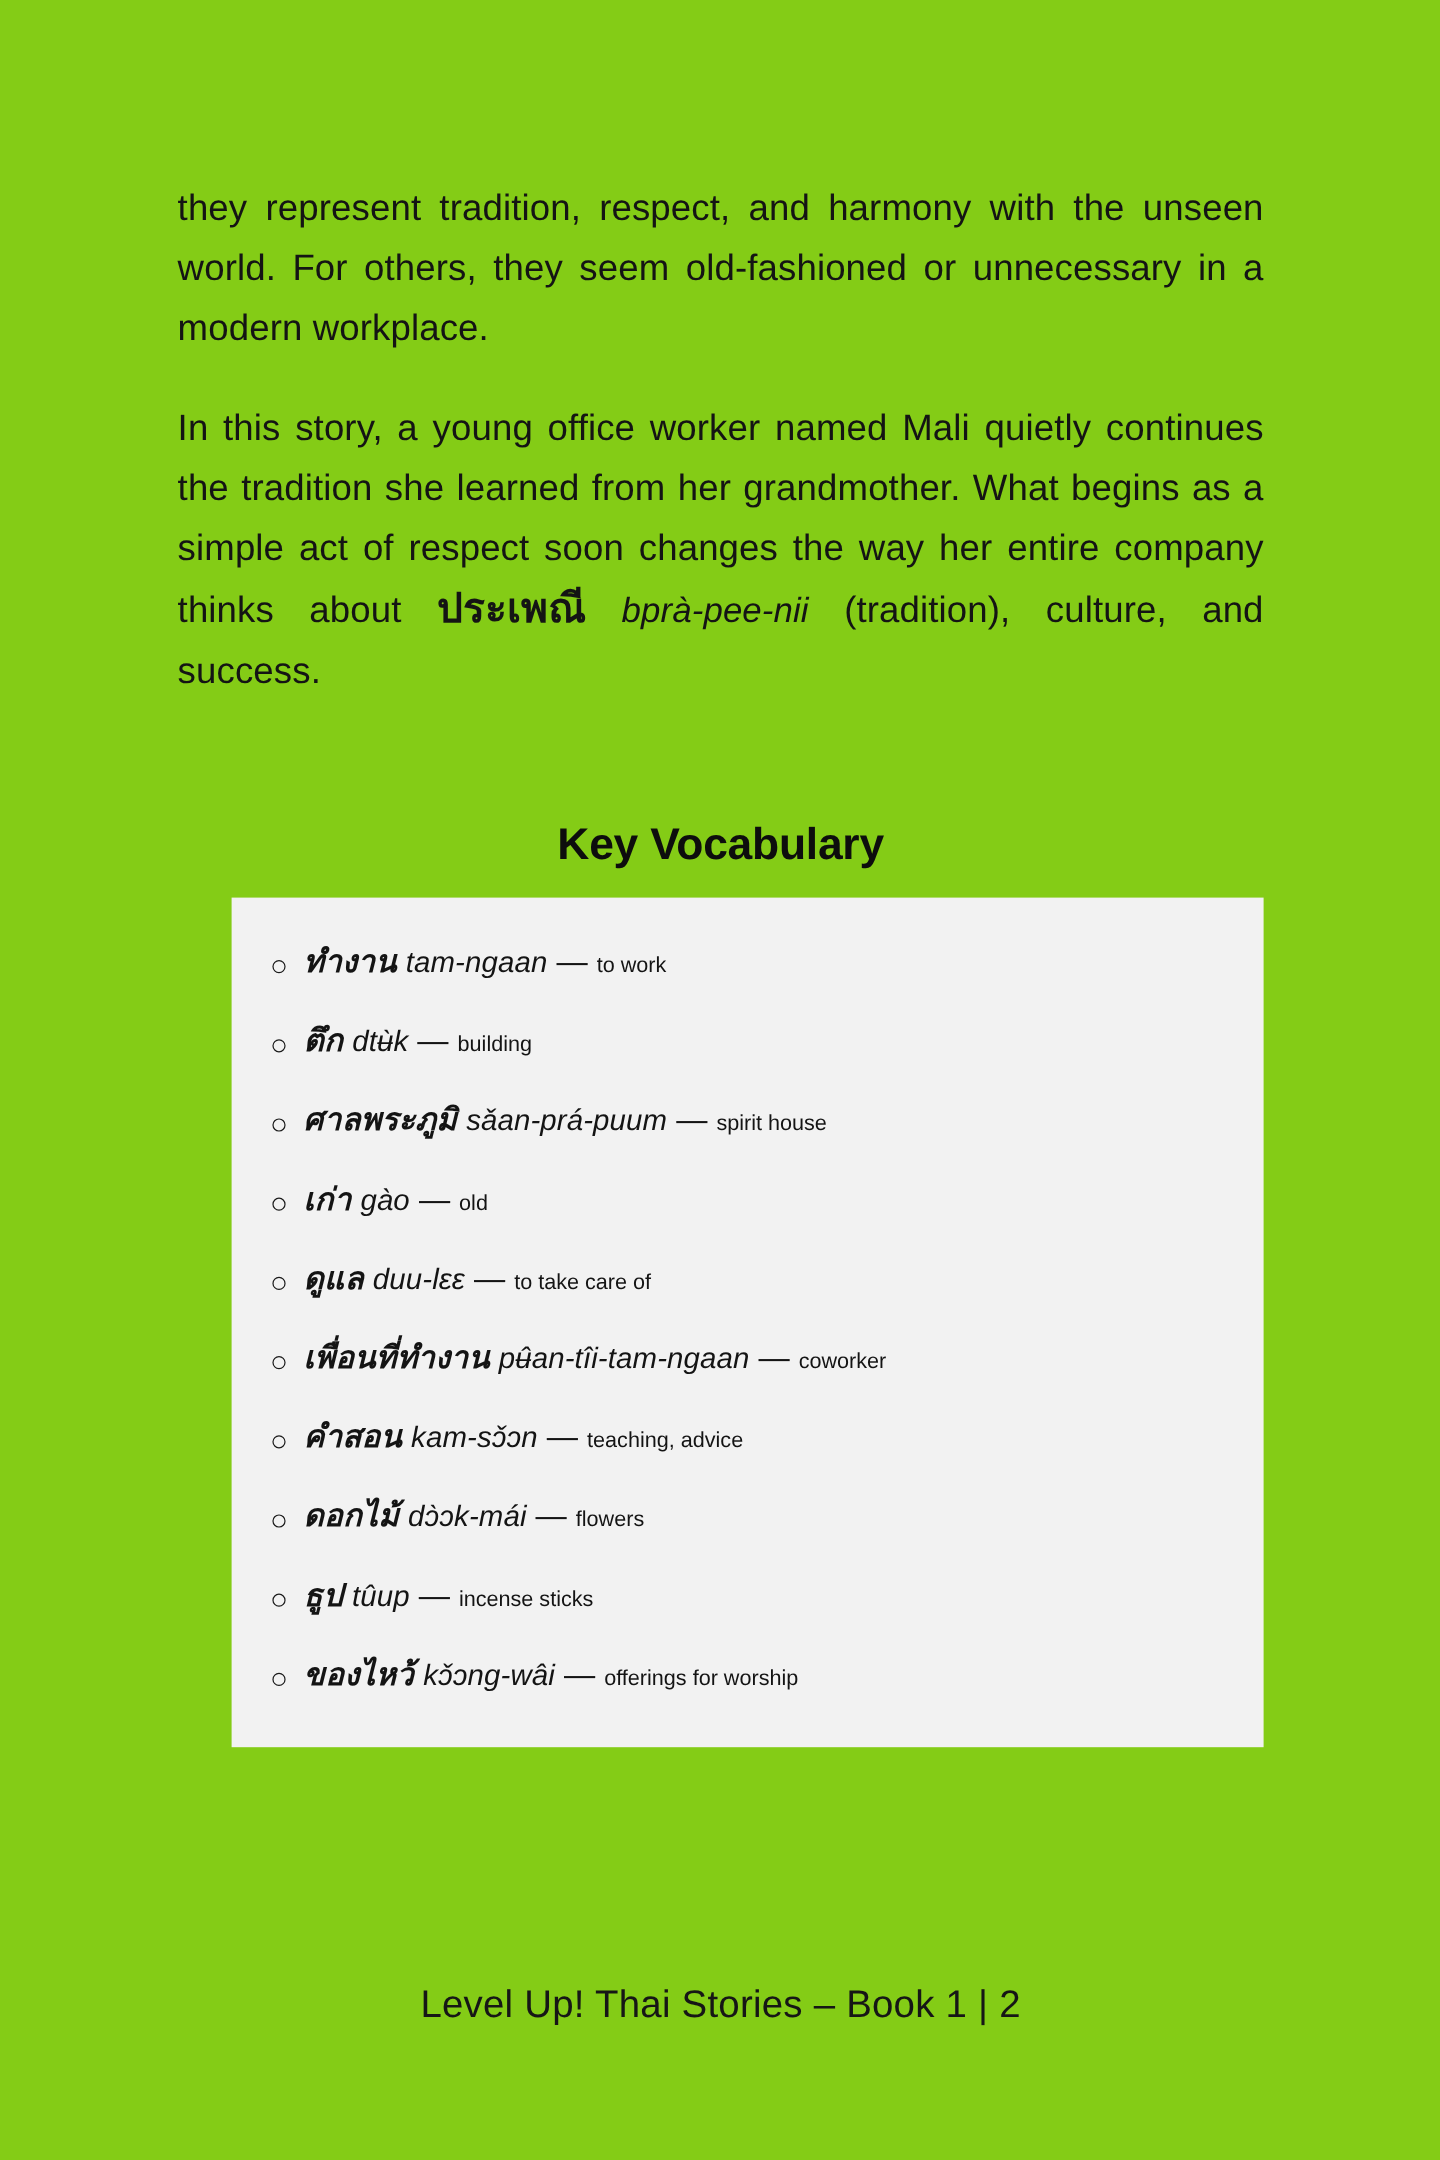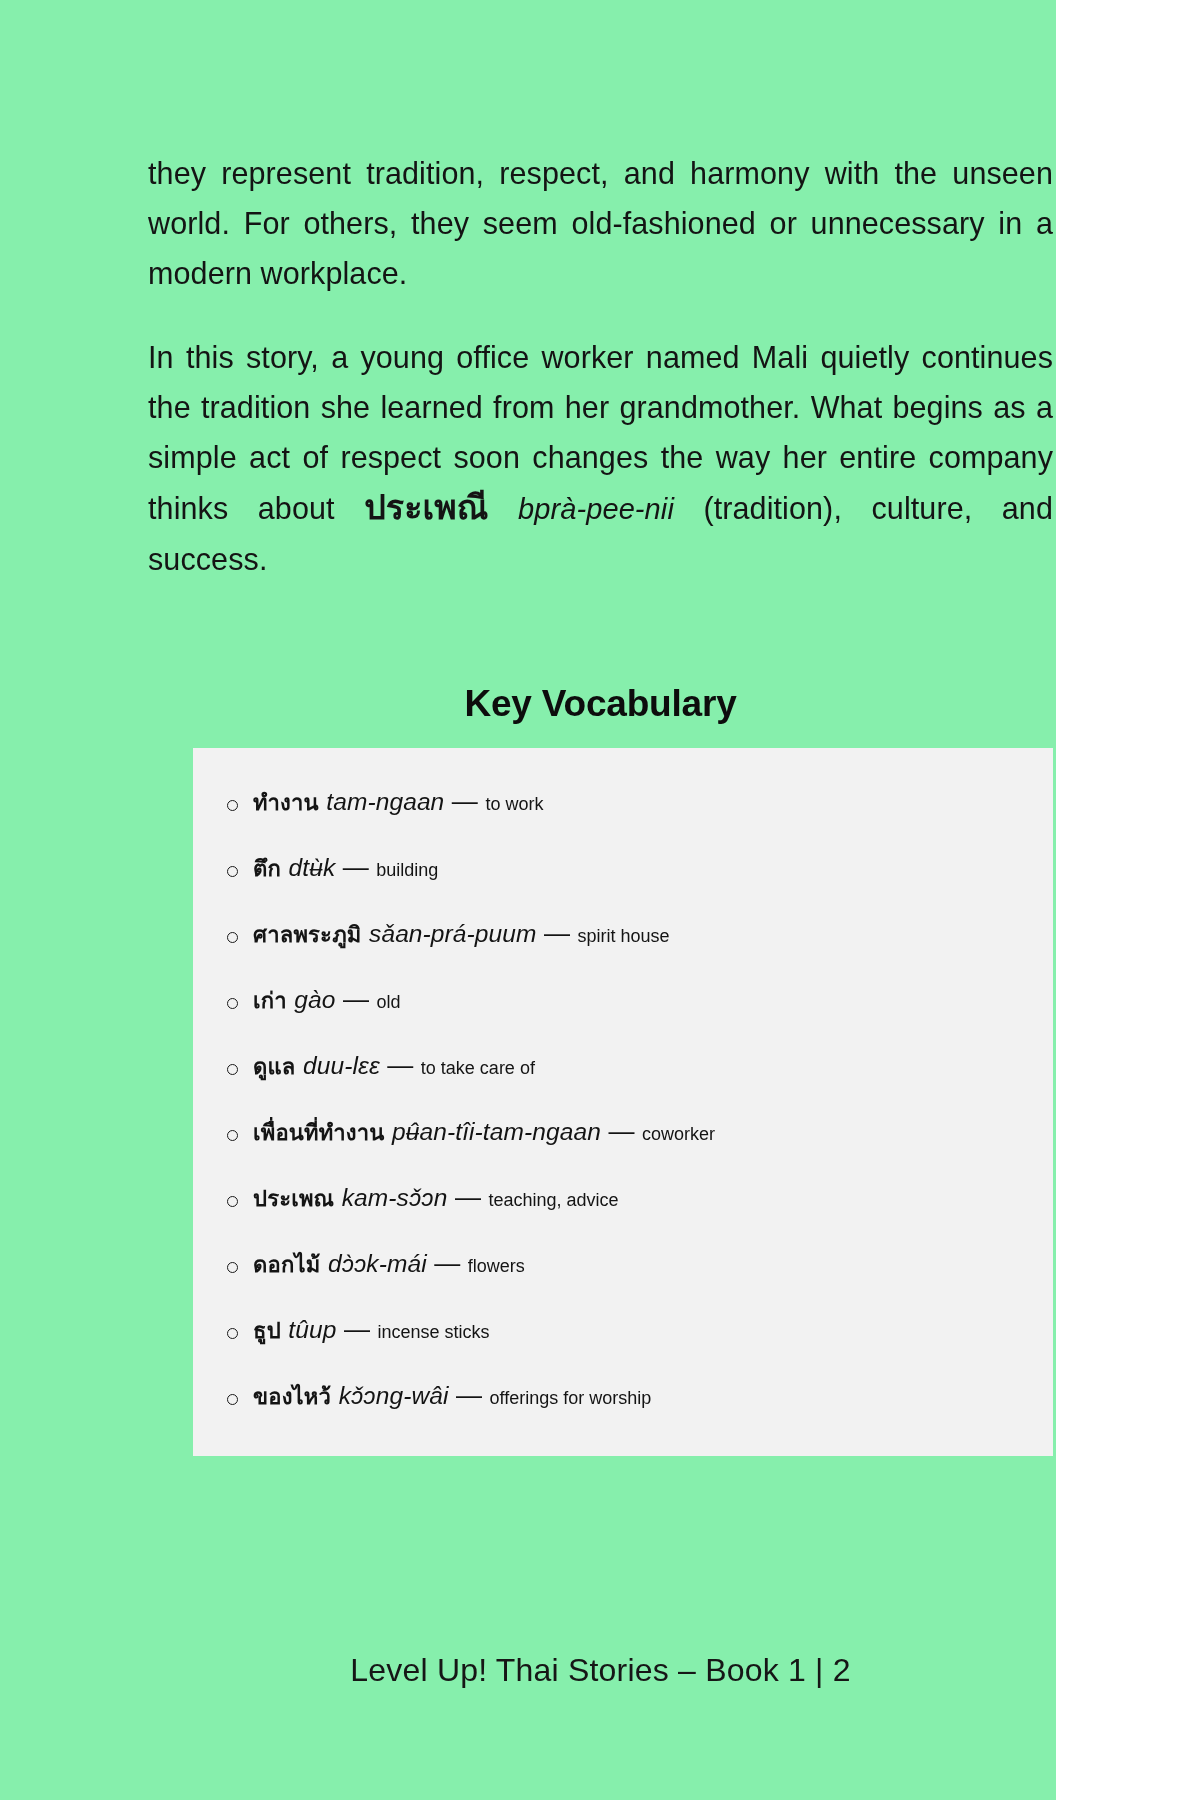--- a/index.html
+++ b/index.html
@@ -12,23 +12,23 @@
     height: 1800px;
     font-family: "Liberation Sans", "DejaVu Sans", sans-serif;
     color: #111111;
     position: relative;
     overflow: hidden;
   }
   .page {
     position: absolute;
     left: 0;
     top: 0;
-    width: 1056px;
+    width: 1200px;
     height: 1800px;
-    background: #86efac;
+    background: #84cc16;
     box-sizing: border-box;
     padding: 0;
   }
   .content {
     position: absolute;
     left: 148px;
     top: 148px;
     width: 905px;
   }
   .para {
@@ -97,22 +97,23 @@
     box-sizing: border-box;
   }
   .vocab-text {
     flex: 1 1 auto;
     font-size: 27px;
     color: #141414;
     white-space: nowrap;
   }
   .vocab-thai {
     font-weight: 700;
-    font-size: 22px;
+    font-size: 26px;
     letter-spacing: 0.2px;
+    font-style: italic;
   }
   .vocab-translit {
     font-style: italic;
     font-size: 24.5px;
     letter-spacing: 0.1px;
   }
   .vocab-dash {
     font-size: 26px;
   }
   .vocab-gloss {
@@ -169,21 +170,21 @@
       <span class="vocab-text"><span class="vocab-thai">ดูแล</span> <span class="vocab-translit">duu-lɛɛ</span> <span class="vocab-dash">—</span> <span class="vocab-gloss">to take care of</span></span>
     </div>
 
     <div class="vocab-item">
       <span class="bullet"><span class="bullet-ring"></span></span>
       <span class="vocab-text"><span class="vocab-thai">เพื่อนที่ทำงาน</span> <span class="vocab-translit">pʉ̂an-tîi-tam-ngaan</span> <span class="vocab-dash">—</span> <span class="vocab-gloss">coworker</span></span>
     </div>
 
     <div class="vocab-item">
       <span class="bullet"><span class="bullet-ring"></span></span>
-      <span class="vocab-text"><span class="vocab-thai">ประเพณ</span> <span class="vocab-translit">kam-sɔ̌ɔn</span> <span class="vocab-dash">—</span> <span class="vocab-gloss">teaching, advice</span></span>
+      <span class="vocab-text"><span class="vocab-thai">คำสอน</span> <span class="vocab-translit">kam-sɔ̌ɔn</span> <span class="vocab-dash">—</span> <span class="vocab-gloss">teaching, advice</span></span>
     </div>
 
     <div class="vocab-item">
       <span class="bullet"><span class="bullet-ring"></span></span>
       <span class="vocab-text"><span class="vocab-thai">ดอกไม้</span> <span class="vocab-translit">dɔ̀ɔk-mái</span> <span class="vocab-dash">—</span> <span class="vocab-gloss">flowers</span></span>
     </div>
 
     <div class="vocab-item">
       <span class="bullet"><span class="bullet-ring"></span></span>
       <span class="vocab-text"><span class="vocab-thai">ธูป</span> <span class="vocab-translit">tûup</span> <span class="vocab-dash">—</span> <span class="vocab-gloss">incense sticks</span></span>

